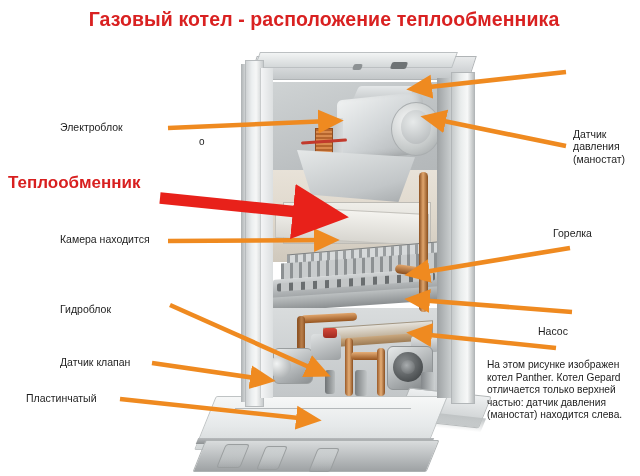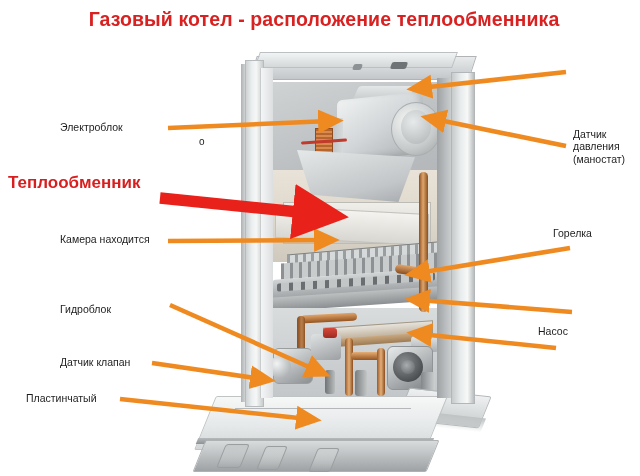--- a/index.html
+++ b/index.html
@@ -373,14 +373,19 @@
 
   <div class="lbl r" style="left:573px;top:128px;">Датчик
 давления
 (маностат)</div>
 
   <div class="lbl r" style="left:553px;top:227px;">Горелка</div>
 
 
   <div class="lbl r" style="left:538px;top:325px;">Насос</div>
 
+  <div class="note" style="left:487px;top:359px;width:150px;">На этом рисунке изображен
+котел Panther.  Котел Gepard
+отличается только верхней
+частью: датчик давления
+(маностат) находится слева.</div>
 
 </div>
 
 </body></html>

